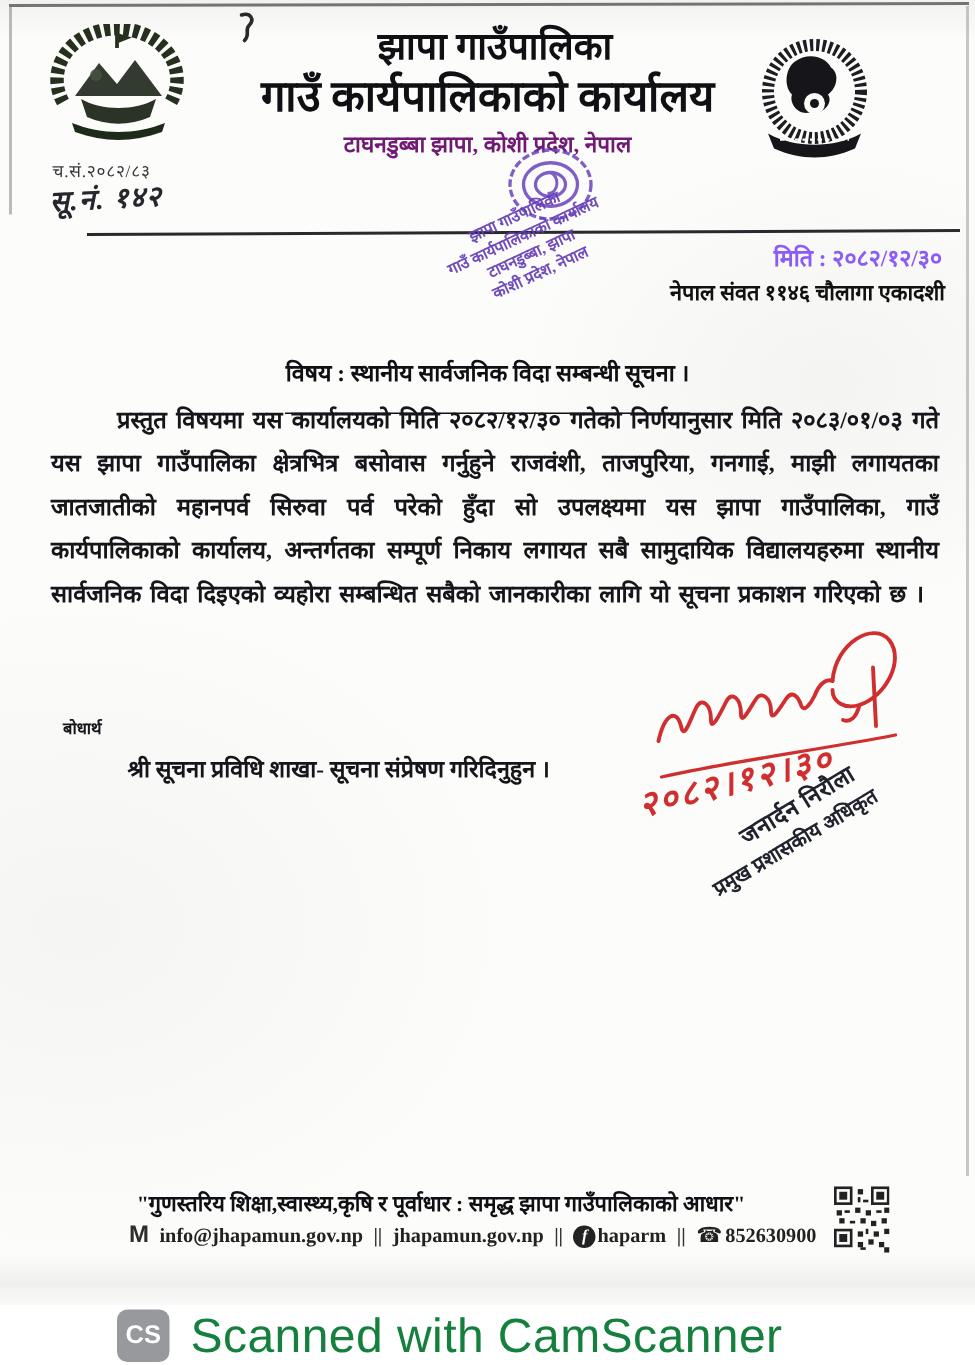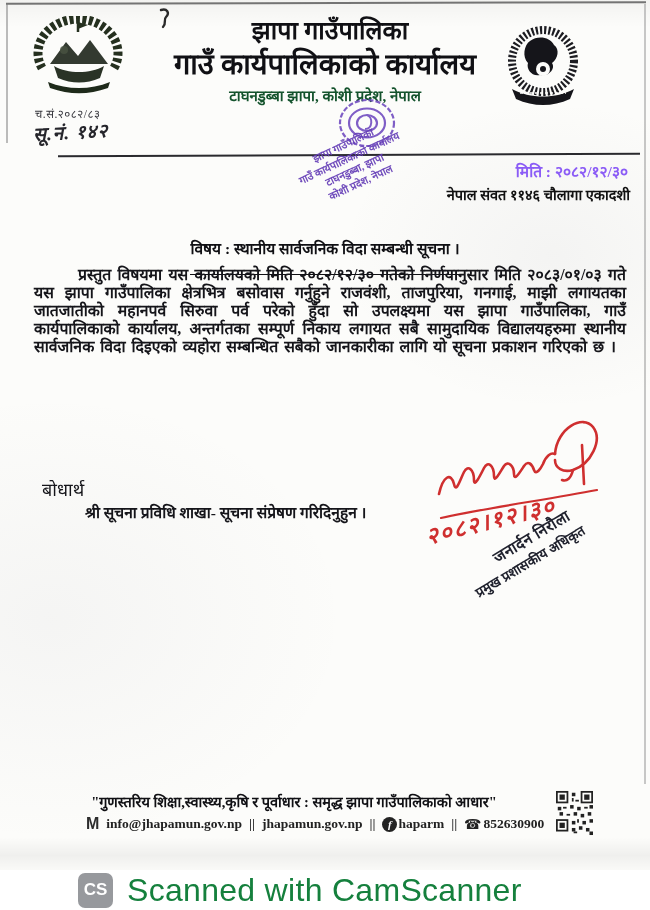--- a/index.html
+++ b/index.html
@@ -19,51 +19,51 @@
   .edge-top{position:absolute;top:2px;left:6px;width:640px;height:2px;background:#4a4a4a;opacity:.75;transform:rotate(-0.12deg);}
   .edge-right{position:absolute;top:4px;right:4px;width:2px;height:780px;background:#9a9a9a;opacity:.55;}
   .edge-left{position:absolute;top:3px;left:6px;width:2px;height:140px;background:#7a7a7a;opacity:.5;}
 
   .emblem-left{position:absolute;left:28px;top:16px;width:100px;height:80px;}
   .emblem-right{position:absolute;left:486px;top:25px;width:114px;height:84px;}
   .ink-mark{position:absolute;left:157px;top:7px;width:16px;height:22px;}
 
   .h-muni{position:absolute;top:12px;left:40px;right:30px;text-align:center;font-size:25px;font-weight:bold;color:#101014;}
   .h-office{position:absolute;top:43px;left:40px;right:40px;text-align:center;font-size:29px;font-weight:bold;color:#101014;}
-  .h-addr{position:absolute;top:85px;left:40px;right:40px;text-align:center;font-size:15px;font-weight:bold;color:#14532d;}
+  .h-addr{position:absolute;top:85px;left:40px;right:40px;text-align:center;font-size:15px;font-weight:bold;color:#701a75;}
 
   .ref-chalani{position:absolute;left:35px;top:106px;font-size:11.5px;font-weight:normal;color:#36363c;letter-spacing:.5px;}
   .ref-suchana{position:absolute;left:33px;top:119px;font-size:19px;font-weight:bold;font-style:italic;color:#26262c;transform:rotate(-3deg);letter-spacing:1px;}
 
   .rule{position:absolute;left:58px;top:154px;width:582px;border-top:2.2px solid #2a2a2e;transform:rotate(-0.25deg);}
 
   .date-miti{position:absolute;right:22px;top:160px;font-size:15.5px;font-weight:bold;color:#8b5cf6;}
   .date-ns{position:absolute;right:20px;top:184px;font-size:14.5px;font-weight:bold;color:#111;text-align:center;}
 
   .stamp{position:absolute;left:270px;top:95px;width:165px;height:128px;z-index:3;}
   .stamp-spiral{position:absolute;left:60px;top:0;width:74px;height:58px;opacity:.85;}
   .stamp-text{position:absolute;left:-18px;top:42px;width:200px;transform:rotate(-25deg);text-align:center;
     font-weight:bold;font-size:10.5px;line-height:13.5px;color:rgba(101,62,182,.92);}
   .stamp-text div{white-space:nowrap;}
 
   .subject{position:absolute;top:237px;left:0;right:0;text-align:center;font-size:15.5px;font-weight:bold;color:#101014;}
   .subject span{border-bottom:1.8px solid #101014;padding-bottom:17px;}
 
-  .body-par{position:absolute;left:34px;top:266px;width:592px;font-size:15.8px;line-height:18px;font-weight:bold;
+  .body-par{position:absolute;left:34px;top:266px;width:592px;font-size:15.8px;line-height:29px;font-weight:bold;
     color:#15151a;text-align:justify;text-indent:44px;word-spacing:2px;}
 
   .sig-svg{position:absolute;left:425px;top:412px;width:190px;height:125px;z-index:2;}
   .sig-date{position:absolute;left:424px;top:504px;transform:rotate(-14deg);font-size:23px;font-weight:bold;
     font-style:italic;color:#cf2f2f;letter-spacing:2px;z-index:2;}
   .off-stamp{position:absolute;left:460px;top:566px;transform:rotate(-31deg);transform-origin:0 0;
     color:#20222e;text-align:center;z-index:1;}
   .off-name{font-size:15.5px;font-weight:bold;letter-spacing:.5px;margin-left:28px;white-space:nowrap;}
   .off-title{font-size:13.5px;font-weight:bold;margin-top:1px;white-space:nowrap;}
 
-  .bodh-h{position:absolute;left:42px;top:477px;font-size:18px;font-weight:normal;}
+  .bodh-h{position:absolute;left:42px;top:477px;font-size:11px;font-weight:bold;}
   .bodh-l{position:absolute;left:57px;top:501px;font-size:15.5px;font-weight:bold;margin-left:28px;}
 
   .f-slogan{position:absolute;top:791px;left:28px;width:532px;text-align:center;font-size:14.5px;font-weight:bold;color:#101014;}
   .f-contact{position:absolute;top:816px;left:86px;width:470px;display:flex;align-items:center;gap:7px;
     font-size:13.5px;font-weight:bold;color:#222;}
   .gmail-m{font-family:"Liberation Sans",sans-serif;font-weight:900;font-size:16px;color:#2d2d2d;line-height:1;}
   .fb-wrap{display:flex;align-items:center;gap:1px;}
   .fb-circle{width:15px;height:15px;border-radius:50%;background:#232323;color:#fff;display:flex;align-items:center;
     justify-content:center;font-size:11px;font-style:italic;font-weight:bold;line-height:1;}
   .phone-wrap{display:flex;align-items:center;gap:2px;}

